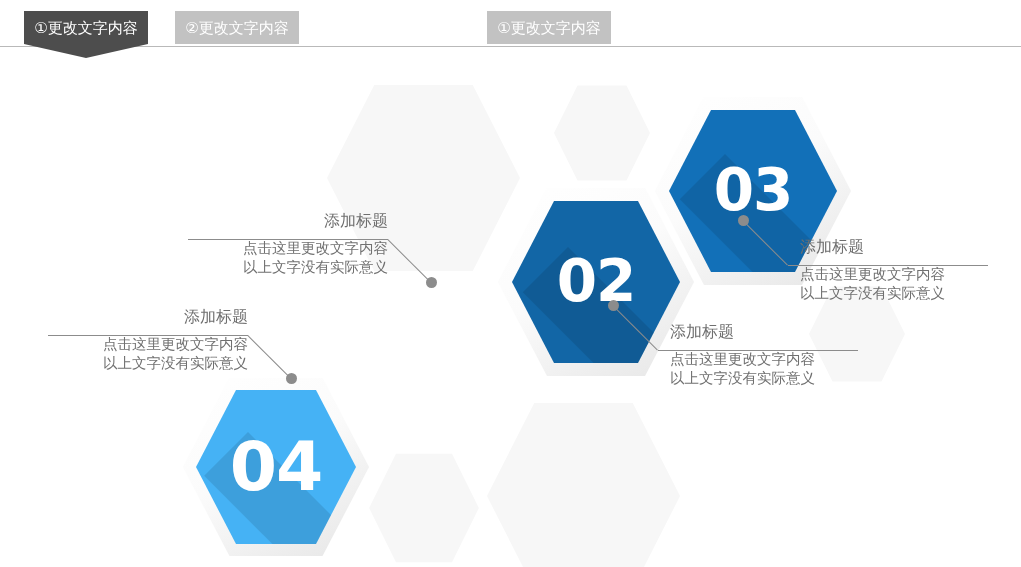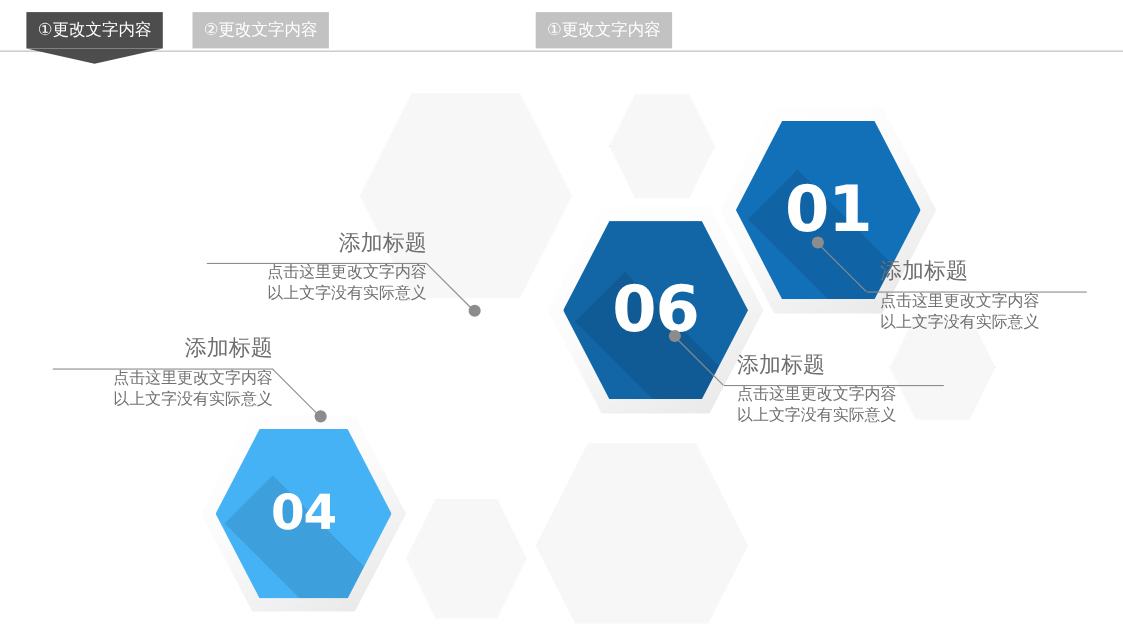--- a/index.html
+++ b/index.html
@@ -144,21 +144,21 @@
   .lineH {
     position: absolute;
     height: 1px;
     background: #8c8c8c;
     z-index: 19;
   }
 
   
   .txt { position: absolute; z-index: 18; }
   .txt .ttl {
-    font-size: 20px;
+    font-size: 16px;
     color: #6f6f6f;
     line-height: 26px;
     white-space: nowrap;
   }
   .txt .bdy {
     font-size: 14.5px;
     color: #707070;
     line-height: 19px;
     white-space: nowrap;
     margin-top: 5px;
@@ -199,38 +199,38 @@
     <div class="ghost hexclip" style="left:808px; top:233px; width:96px;  height:96px;"></div>
 
     <div class="ghost hexclip" style="left:368px; top:400px; width:110px; height:110px;"></div>
 
     <div class="ghost hexclip" style="left:485px; top:348px; width:195px; height:190px;"></div>
 
     <div class="hexwrap" style="left:183px; top:326px; width:186px; height:178px; z-index:7;">
       <div class="hex-outer"></div>
       <div class="hex-inner" style="left:13px; top:12px; width:160px; height:154px; background:#45b2f5;">
         <div class="hex-shade" style="left:52px; top:42px; width:300px; height:62px;"></div>
-        <div class="hex-num" style="font-size:44px;">04</div>
+        <div class="hex-num" style="font-size:68px;">04</div>
       </div>
     </div>
 
 
     <div class="hexwrap" style="left:498px; top:136px; width:196px; height:188px; z-index:9;">
       <div class="hex-outer"></div>
       <div class="hex-inner" style="left:14px; top:13px; width:168px; height:162px; background:#1266a6;">
         <div class="hex-shade" style="left:56px; top:46px; width:300px; height:64px;"></div>
-        <div class="hex-num" style="font-size:58px;">06</div>
+        <div class="hex-num" style="font-size:58px;">02</div>
       </div>
     </div>
 
     <div class="hexwrap" style="left:655px; top:45px; width:196px; height:188px; z-index:10;">
       <div class="hex-outer"></div>
       <div class="hex-inner" style="left:14px; top:13px; width:168px; height:162px; background:#1270b8;">
         <div class="hex-shade" style="left:56px; top:44px; width:300px; height:64px;"></div>
-        <div class="hex-num" style="font-size:58px;">01</div>
+        <div class="hex-num" style="font-size:58px;">03</div>
       </div>
     </div>
 
     <div class="dot" style="left:738px; top:163px;"></div>
     <div class="lineD" style="left:744px; top:169px; width:62px; transform:rotate(45deg);"></div>
     <div class="lineH" style="left:788px; top:213px; width:200px;"></div>
 
     <div class="txt left" style="left:800px; top:182px;">
       <div class="ttl">添加标题</div>
       <div class="bdy">点击这里更改文字内容</div>

